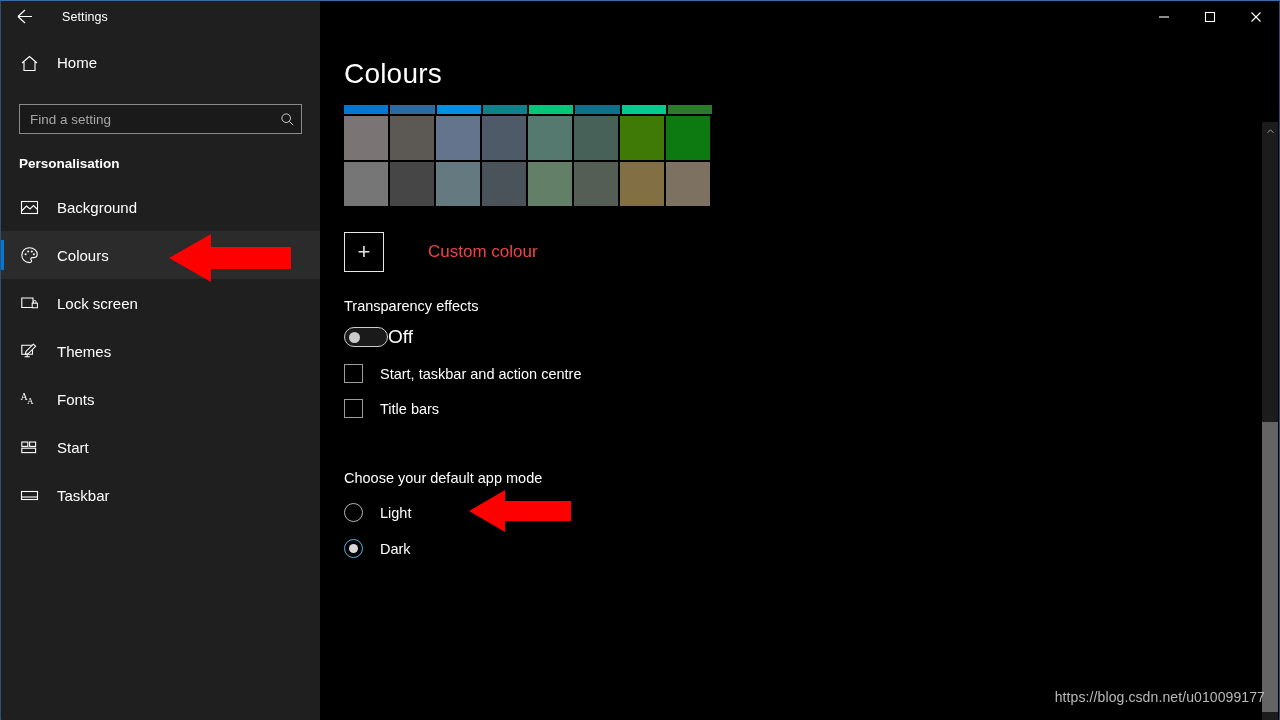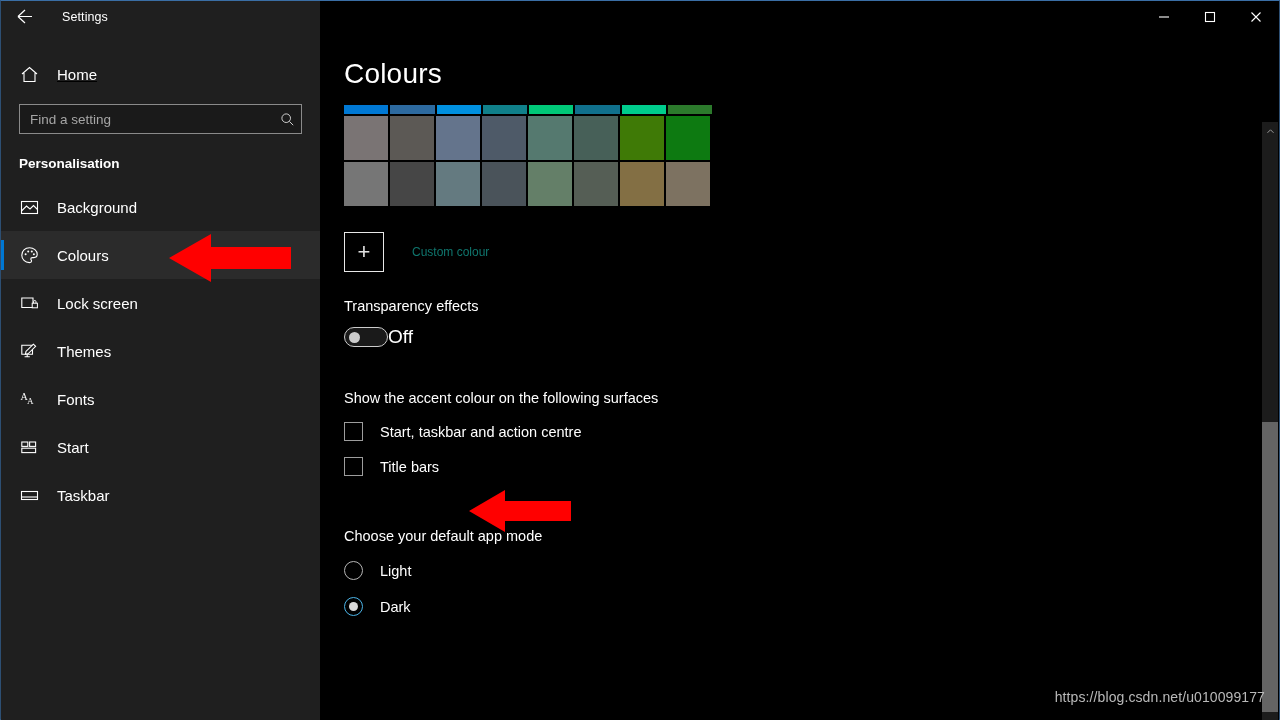--- a/index.html
+++ b/index.html
@@ -51,22 +51,22 @@
   }
   .win-btn svg { display:block; }
 
   
   .sidebar {
     position:absolute; top:31px; left:0;
     width:319px; height:688px;
     background:#1f1f1f;
   }
   .home-row {
-    display:flex; align-items:center;
-    height:40px; margin-top:22px; padding-left:12px;text-decoration:underline;
+    display:flex; align-items:flex-start;
+    height:40px; margin-top:22px; padding-left:12px;
   }
   .home-ico {
     width:32px; display:flex; justify-content:center; align-items:center;
     color:#ffffff;
   }
   .home-label { font-size:15px; color:#ffffff; margin-left:12px; }
 
   .search-wrap { padding:10px 18px 0 18px; }
   .search-box {
     position:relative;
@@ -138,21 +138,21 @@
   .custom-row {
     display:flex; align-items:center;
     margin:26px 0 0 24px;
   }
   .custom-btn {
     width:40px; height:40px;
     border:1px solid #e8e8e8;
     display:flex; align-items:center; justify-content:center;
     color:#e0e0e0; font-size:22px; font-weight:300; line-height:1;
   }
-  .custom-label { font-size:12px; color:#0f766e; margin-left:28px; }
+  .custom-label { font-size:17px; color:#ef4444; margin-left:44px; }
 
   .h2 {
     font-size:21px; font-weight:300; color:#ffffff;
     margin:38px 0 0 24px;
   }
 
   .field-label { font-size:14.5px; color:#ffffff; margin:26px 0 0 24px; }
 
   .toggle-row { display:flex; align-items:center; margin:12px 0 0 24px; }
   .toggle {
@@ -420,21 +420,20 @@
 
 
     <div class="field-label">Transparency effects</div>
     <div class="toggle-row">
       <div class="toggle">
         <span class="knob"></span>
       </div>
       <span class="toggle-state">Off</span>
     </div>
 
-    <div class="sub-label">Show the accent colour on the following surfaces</div>
 
     <div class="check-row">
       <span class="checkbox"></span>
       <span class="check-label">Start, taskbar and action centre</span>
     </div>
 
     <div class="check-row">
       <span class="checkbox"></span>
       <span class="check-label">Title bars</span>
     </div>

